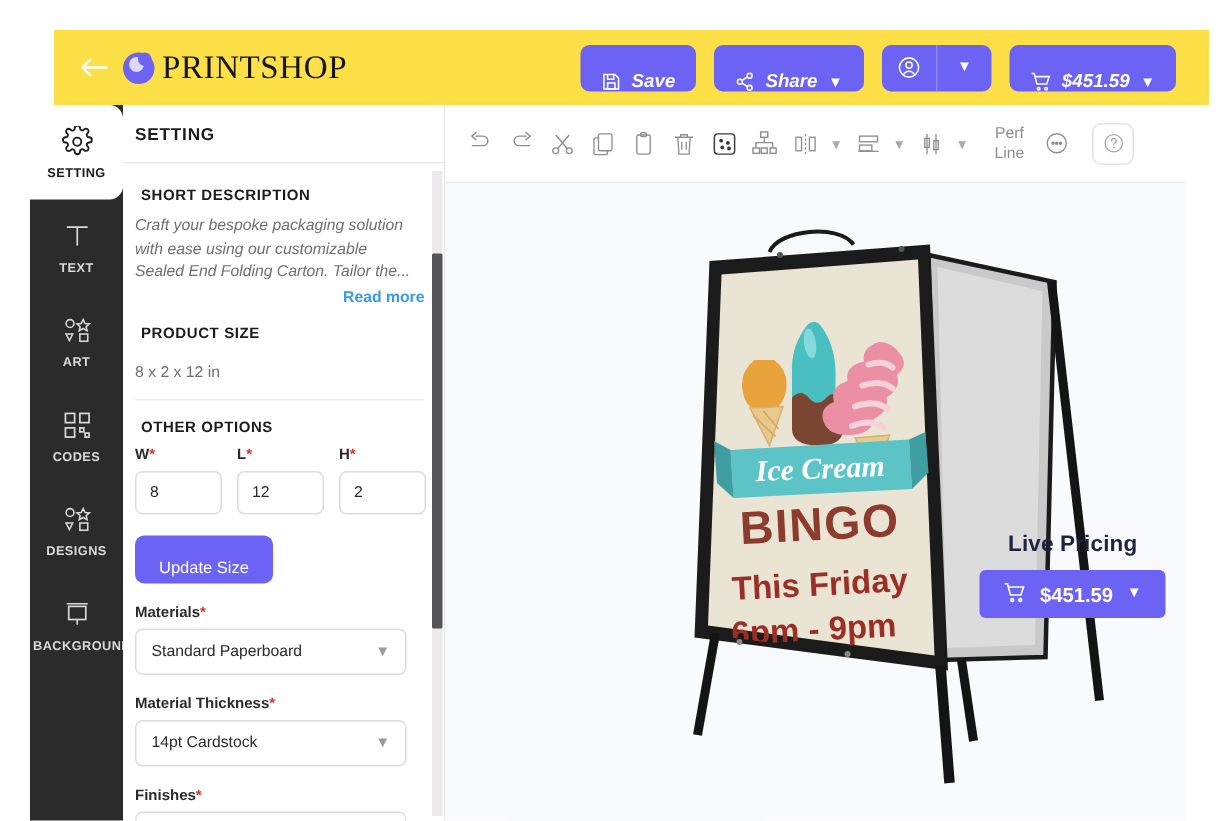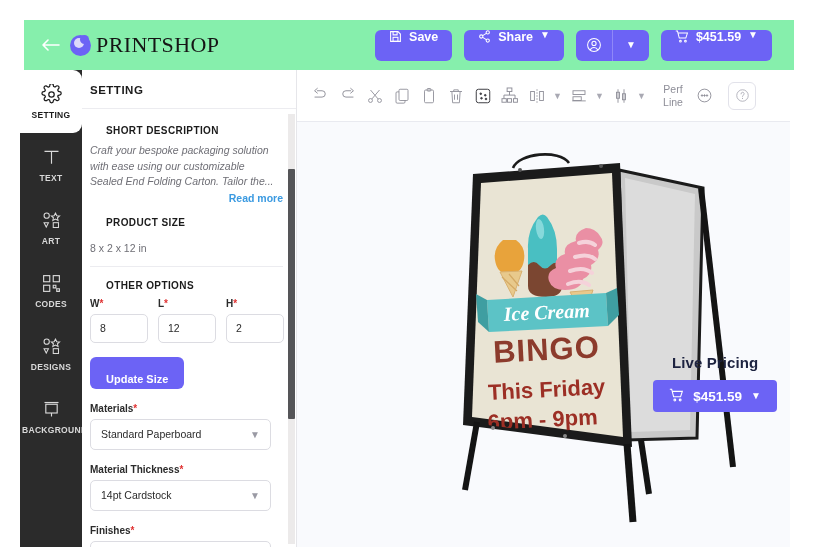--- a/index.html
+++ b/index.html
@@ -11,23 +11,23 @@
   }
   .app {
     position: absolute;
     left: 20px; top: 20px;
     width: 770px; height: 527px;
     background: #ffffff;
   }
 
   
   .header {
-    position: absolute; left: 4px; top: 0;
+    position: absolute; left: 16px; top: 0;
     width: 770px; height: 50px;
-    background: #86efac;
+    background: #fde047;
     display: flex; align-items: center;
   }
   .back-arrow {
     width: 26px; height: 26px; margin-left: 14px;
     display: flex; align-items: center; justify-content: center;
     color: #ffffff; font-size: 17px; cursor: pointer;
   }
   .brand { display: flex; align-items: center; margin-left: 6px; gap: 5px; }
   .brand-mark {
     width: 21px; height: 21px; border-radius: 50%;
@@ -47,23 +47,23 @@
     font-family: "Liberation Serif", serif;
     font-size: 22px; letter-spacing: .4px; color: #151515;
   }
   .header-actions {
     margin-left: auto; margin-right: 22px;
     display: flex; align-items: center; gap: 12px;
   }
   .hbtn {
     background: #6c63f5; color: #fff; border: none;
     border-radius: 6px; height: 31px;
-    display: flex; align-items: flex-start; justify-content: center;
+    display: flex; align-items: flex-end; justify-content: center;
     gap: 7px; padding: 0 14px; cursor: pointer;
-    font-size: 12.5px; font-weight: bold; white-space: nowrap;
+    font-size: 12.5px; font-weight: bold; white-space: nowrap; font-style: italic;
   }
   .hbtn svg { display: block; }
   .hbtn-group {
     display: flex; align-items: center; background: #6c63f5;
     border-radius: 6px; height: 31px; overflow: hidden;
   }
   .hbtn-group .seg {
     display: flex; align-items: center; justify-content: center;
     height: 31px; width: 36px; cursor: pointer; color: #fff;
   }
@@ -103,42 +103,42 @@
     font-size: 11.5px; font-weight: bold; color: #1b1b1b;
     letter-spacing: .5px; padding: 14px 0 12px 8px;
     border-bottom: 1px solid #ececf0;
   }
   .panel-scroll {
     position: absolute; top: 42px; left: 0;
     width: 215px; height: 435px; overflow: hidden; padding: 0 0 0 8px;
   }
   .sec-label {
     font-size: 10px; font-weight: bold; color: #1b1b1b;
-    letter-spacing: .4px; margin: 13px 16px 7px;
+    letter-spacing: .4px; margin: 13px 4px 7px;
   }
   .sec-text { font-size: 10.5px; color: #6f6f76; line-height: 15.5px; font-style: italic; }
   .read-more {
     font-size: 10.5px; color: #3b9ae1; font-weight: bold;
     text-align: right; padding-right: 14px; margin-top: 2px; cursor: pointer;
   }
   .prod-size { font-size: 10.5px; color: #6f6f76; margin-top: 14px; }
   .hr { height: 1px; background: #ececf0; margin: 12px 14px 0 0; }
   .dims { display: flex; gap: 10px; margin-top: 4px; }
   .dim { width: 58px; }
   .dim-label { font-size: 10px; color: #2b2b2b; font-weight: bold; margin-bottom: 5px; }
   .req { color: #e03131; }
   .inp {
     width: 58px; height: 29px; border: 1px solid #dcdce2; border-radius: 5px;
     font-size: 10.5px; color: #2b2b2b; padding: 0 9px;
     display: flex; align-items: center; background: #fff; cursor: text;
   }
   .update-btn {
     margin-top: 14px; background: #6c63f5; color: #fff; border: none;
     border-radius: 6px; height: 28px; padding: 16px 16px; cursor: pointer;
-    font-size: 11px; font-weight: bold;
+    font-size: 11px; font-weight: normal;
   }
   .field-label { font-size: 10px; color: #2b2b2b; font-weight: bold; margin: 14px 0 5px; }
   .select {
     width: 181px; height: 31px; border: 1px solid #dcdce2; border-radius: 5px;
     display: flex; align-items: center; justify-content: space-between;
     padding: 0 10px; font-size: 10.5px; color: #2b2b2b; cursor: pointer; background: #fff;
   }
   .select .cv { color: #9a9aa4; font-size: 10px; }
   .scrollbar {
     position: absolute; right: 1px; top: 44px;

